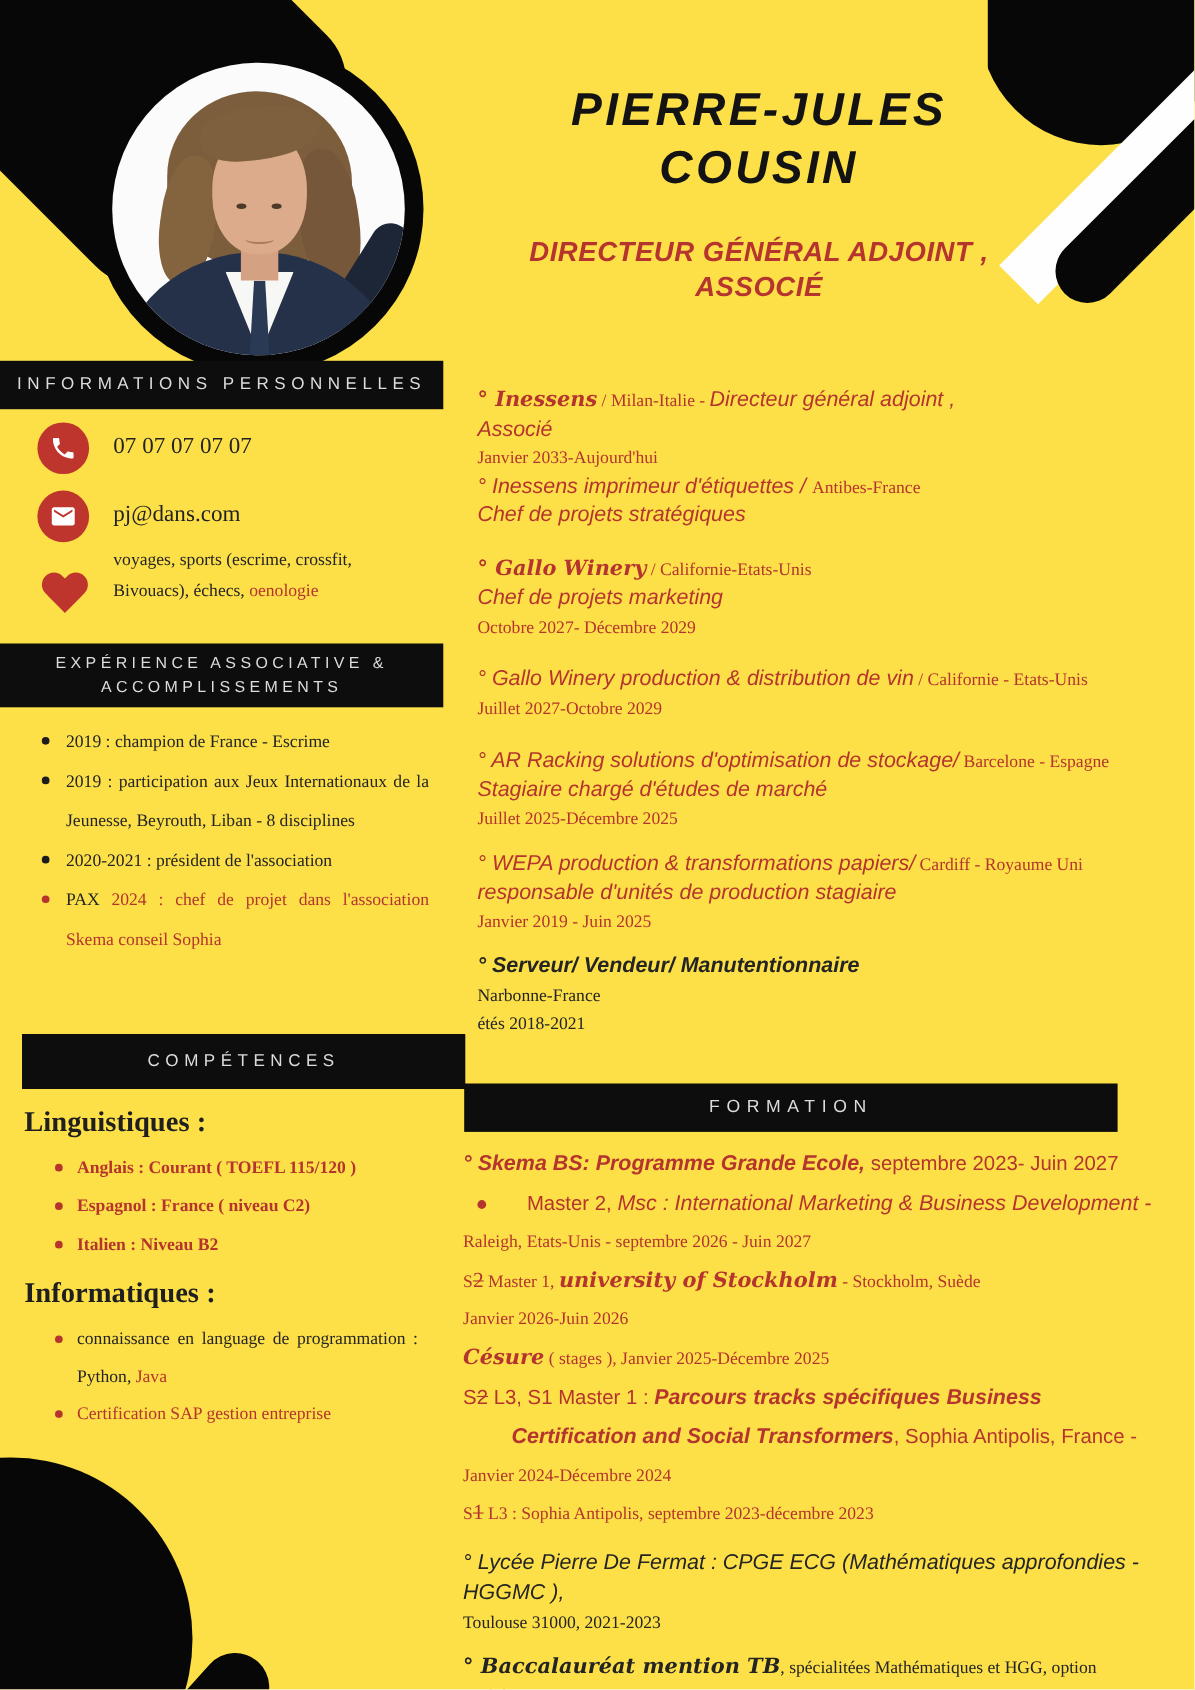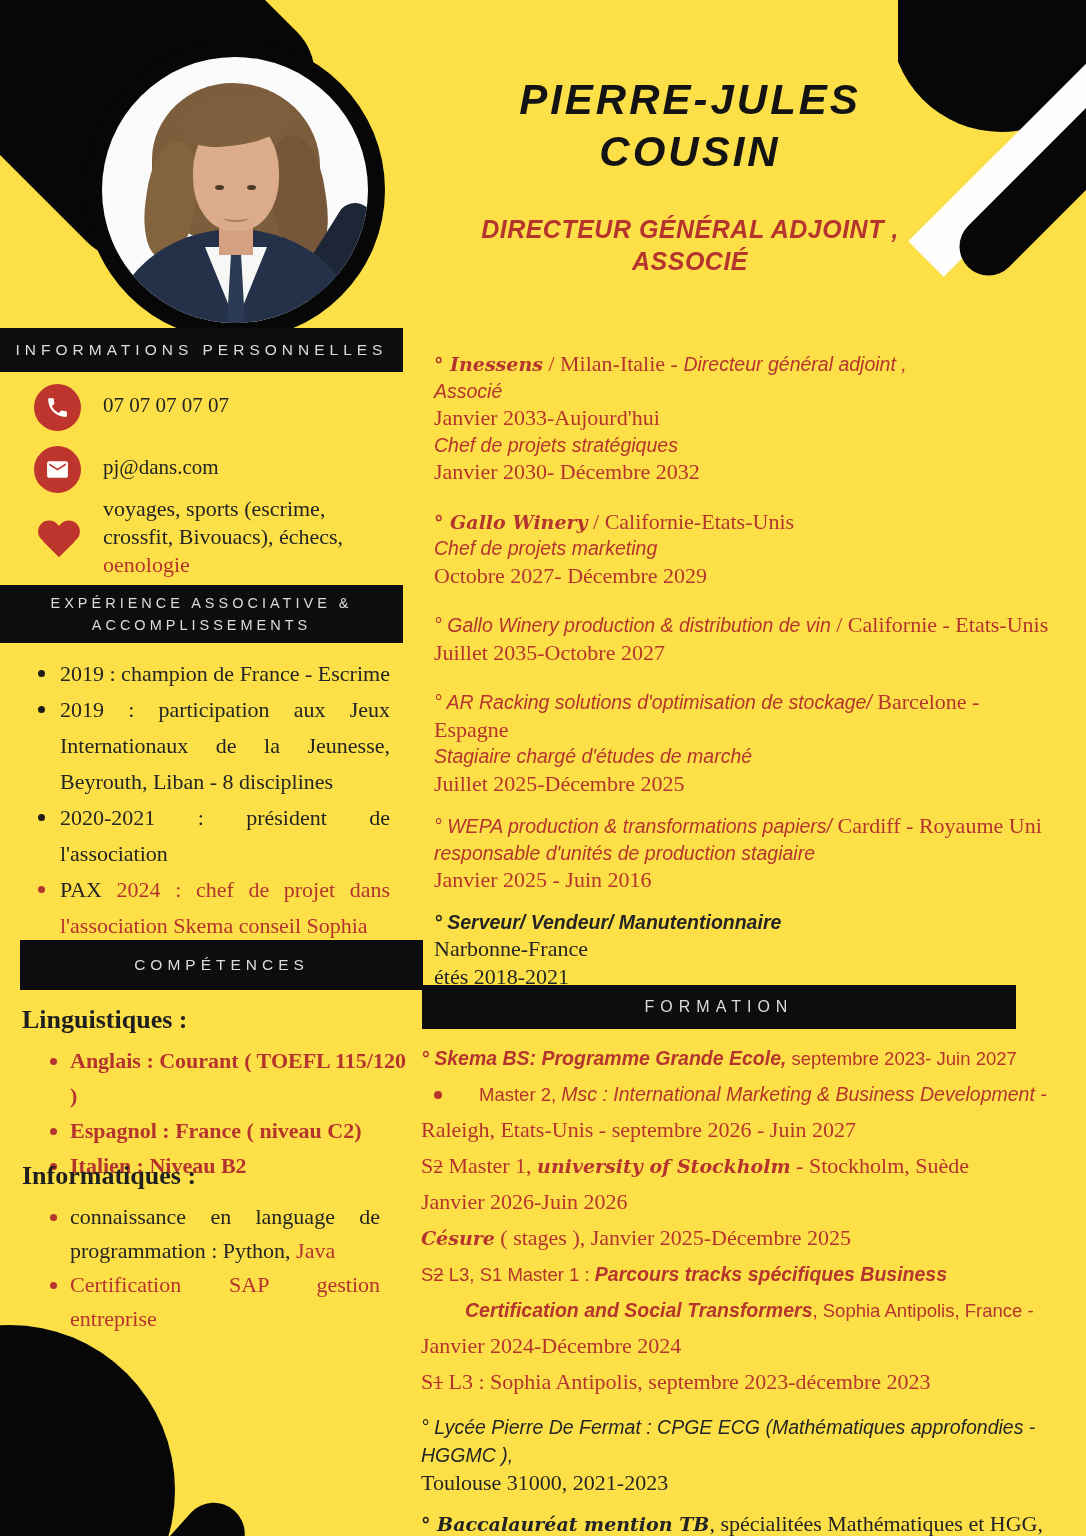--- a/index.html
+++ b/index.html
@@ -87,21 +87,21 @@
   .llist { position:absolute; left:48px; top:1044px; width:360px; }
   .llist .li { position:relative; padding-left:22px; font-size:19px; line-height:34px; font-weight:600; color:#b5342e; }
   .ilist { position:absolute; left:48px; top:1200px; width:332px; }
   .ilist .li { position:relative; padding-left:22px; font-size:19px; line-height:33px; text-align:justify; }
   .dot { position:absolute; left:2px; top:14px; width:7px; height:7px; border-radius:50%; }
   .dot-blk { background:#1c1c1c; } .dot-red { background:#b5342e; }
   .sideheading { position:absolute; left:22px; font-size:26px; font-weight:600; color:#1f1f1f; }
   .h-ling { top:1005px; } .h-info { top:1161px; }
   
   .sg { }
-  .sg.pl  { font-family:"Liberation Serif", serif; font-size:22px; }
+  .sg.pl  { font-family:"Liberation Serif", serif; font-size:16px; }
   .sg.plst{ font-family:"Liberation Serif", serif; font-size:19.5px; text-decoration:line-through; }
   .sg.co  { font-family:"DejaVu Serif", serif; font-style:italic; font-weight:700; font-size:19px; }
   .sg.ti  { font-family:"Liberation Sans", sans-serif; font-style:italic; font-weight:500; font-size:19.5px; }
   .sg.tib { font-family:"Liberation Sans", sans-serif; font-style:italic; font-weight:700; font-size:19.5px; }
   .sg.sa  { font-family:"Liberation Sans", sans-serif; font-size:18.5px; }
   .sg.sast{ font-family:"Liberation Sans", sans-serif; font-size:18.5px; text-decoration:line-through; }
   .c-red { color:#b5342e; } .c-blk { color:#242424; }
   .experience { position:absolute; left:434px; top:351px; width:618px; }
   .exp-entry { margin-top:22px; }
   .exp-entry:first-child { margin-top:0; }
@@ -201,41 +201,41 @@
   <div class="ilist">
       <div class="li"><span class="dot dot-red"></span><span class="sg pl c-blk">connaissance en language de programmation : Python, </span><span class="sg pl c-red">Java</span></div>
       <div class="li"><span class="dot dot-red"></span><span class="sg pl c-red">Certification SAP gestion entreprise</span></div>
     </div>
 
   <div class="experience">
       <div class="exp-entry">
         <div class="xline"><span class="sg co c-red">° Inessens</span><span class="sg pl c-red"> / Milan-Italie - </span><span class="sg ti c-red">Directeur général adjoint ,</span></div>
         <div class="xline"><span class="sg ti c-red">Associé</span></div>
         <div class="xline"><span class="sg pl c-red">Janvier 2033-Aujourd'hui</span></div>
+        <div class="xline"><span class="sg ti c-red">° Inessens imprimeur d'étiquettes / </span><span class="sg pl c-red">Antibes-France</span></div>
         <div class="xline"><span class="sg ti c-red">Chef de projets stratégiques</span></div>
-        <div class="xline"><span class="sg pl c-red">Janvier 2030- Décembre 2032</span></div>
       </div>
       <div class="exp-entry">
         <div class="xline"><span class="sg co c-red">° Gallo Winery</span><span class="sg pl c-red"> / Californie-Etats-Unis</span></div>
         <div class="xline"><span class="sg ti c-red">Chef de projets marketing</span></div>
         <div class="xline"><span class="sg pl c-red">Octobre 2027- Décembre 2029</span></div>
       </div>
       <div class="exp-entry">
         <div class="xline"><span class="sg ti c-red">° Gallo Winery production &amp; distribution de vin</span><span class="sg pl c-red">    / Californie - Etats-Unis</span></div>
-        <div class="xline"><span class="sg pl c-red">Juillet 2035-Octobre 2027</span></div>
+        <div class="xline"><span class="sg pl c-red">Juillet 2027-Octobre 2029</span></div>
       </div>
       <div class="exp-entry">
         <div class="xline"><span class="sg ti c-red">° AR Racking solutions d'optimisation de stockage/</span><span class="sg pl c-red"> Barcelone - Espagne</span></div>
         <div class="xline"><span class="sg ti c-red">Stagiaire chargé d'études de marché</span></div>
         <div class="xline"><span class="sg pl c-red">Juillet 2025-Décembre 2025</span></div>
       </div>
       <div class="exp-entry">
         <div class="xline"><span class="sg ti c-red">° WEPA production &amp; transformations papiers/</span><span class="sg pl c-red"> Cardiff - Royaume Uni</span></div>
         <div class="xline"><span class="sg ti c-red">responsable d'unités de production stagiaire</span></div>
-        <div class="xline"><span class="sg pl c-red">Janvier 2025 - Juin 2016</span></div>
+        <div class="xline"><span class="sg pl c-red">Janvier 2019 - Juin 2025</span></div>
       </div>
       <div class="exp-entry">
         <div class="xline"><span class="sg tib c-blk">° Serveur/ Vendeur/ Manutentionnaire</span></div>
         <div class="xline"><span class="sg pl c-blk">Narbonne-France</span></div>
         <div class="xline"><span class="sg pl c-blk">étés 2018-2021</span></div>
       </div>
     </div>
   <div class="formation">
       <div class="form-entry">
         <div class="fline"><span class="sg tib c-red">° Skema BS: Programme Grande Ecole,</span><span class="sg sa c-red"> septembre 2023- Juin 2027</span></div>

